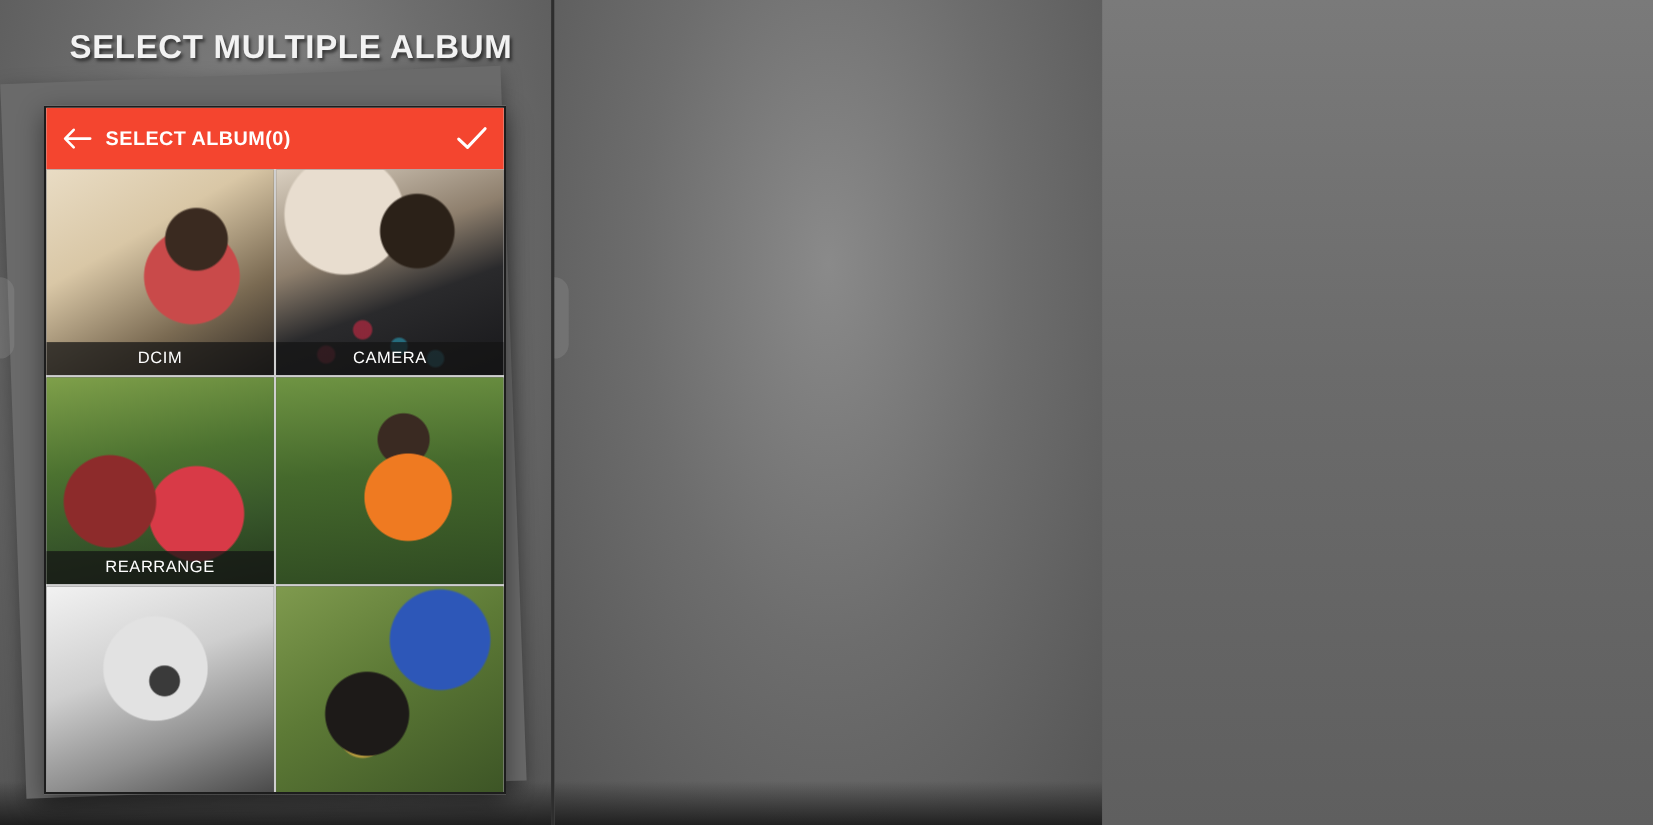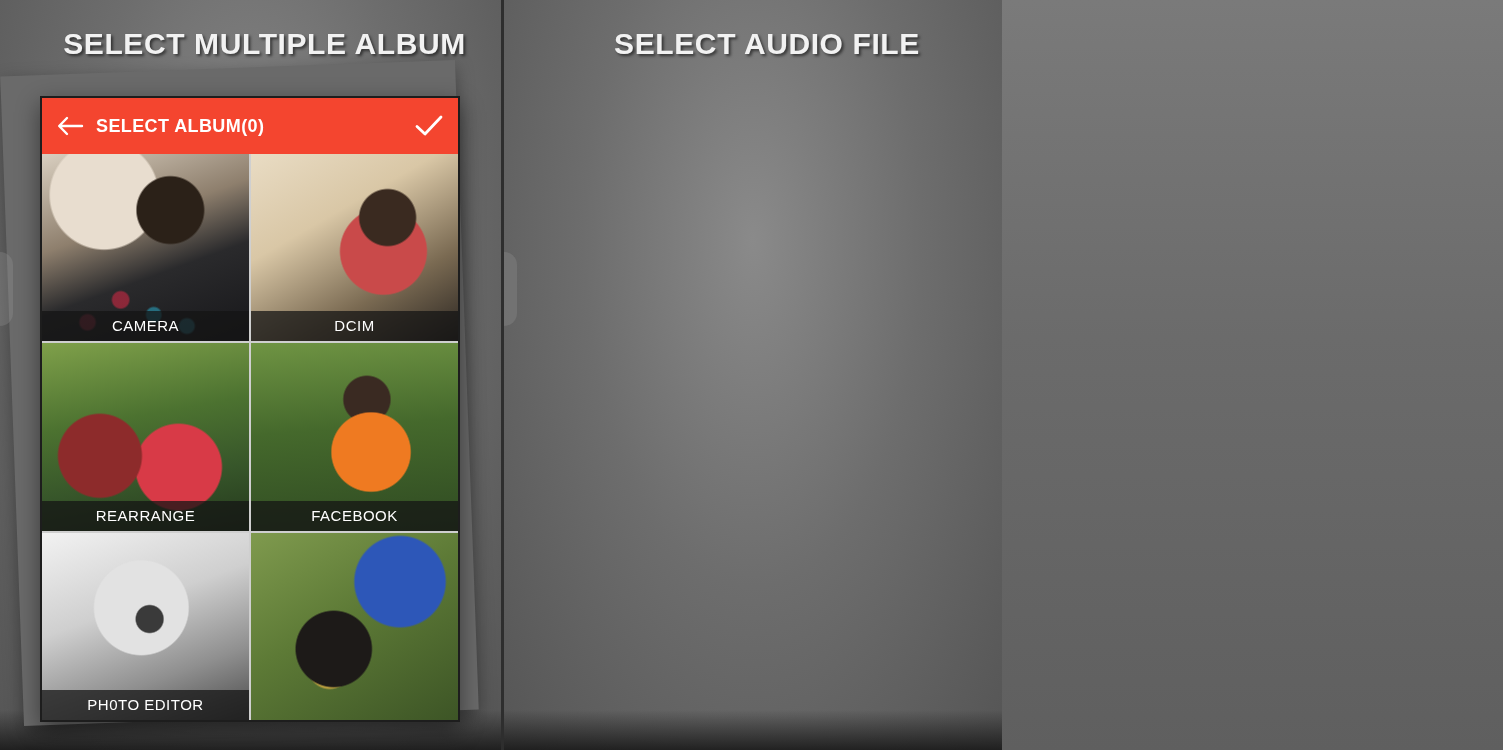--- a/index.html
+++ b/index.html
@@ -139,76 +139,73 @@
           <svg viewBox="0 0 30 26">
               <path d="M3 13.5 L11 21 L27 4" stroke="#fff" stroke-width="2.8" fill="none" stroke-linecap="round" stroke-linejoin="round"></path>
             </svg>
         </span>
       </div>
 
       <div class="album-grid">
 
         <div class="album-cell">
           <div class="album-art" style="background:
+              radial-gradient(circle at 66% 34%, #3a2a20 0 15%, transparent 16%),
+              radial-gradient(circle at 64% 52%, #c94a4a 0 26%, transparent 27%),
+              linear-gradient(150deg,#e9dcc4 0%,#d9c7a6 35%,#7a6a52 70%,#2b2622 100%)"></div>
+          <div class="album-label">DCIM</div>
+        </div>
+
+        <div class="album-cell">
+          <div class="album-art" style="background:
               radial-gradient(circle at 62% 30%, #2b2118 0 18%, transparent 19%),
               radial-gradient(circle at 30% 22%, #e8ddcf 0 26%, transparent 27%),
               linear-gradient(160deg,#d9cfc0 0%,#8e7f6d 38%,#2a2a2c 62%,#17171a 100%)"></div>
           <div class="album-art" style="background:
               radial-gradient(circle at 38% 78%, rgba(220,40,70,.55) 0 4%, transparent 5%),
               radial-gradient(circle at 54% 86%, rgba(40,170,200,.55) 0 3.5%, transparent 4.5%),
               radial-gradient(circle at 22% 90%, rgba(220,60,90,.5) 0 3%, transparent 4%),
               radial-gradient(circle at 70% 92%, rgba(60,180,210,.5) 0 3%, transparent 4%)"></div>
           <div class="album-label">CAMERA</div>
         </div>
 
         <div class="album-cell">
           <div class="album-art" style="background:
-              radial-gradient(circle at 66% 34%, #3a2a20 0 15%, transparent 16%),
-              radial-gradient(circle at 64% 52%, #c94a4a 0 26%, transparent 27%),
-              linear-gradient(150deg,#e9dcc4 0%,#d9c7a6 35%,#7a6a52 70%,#2b2622 100%)"></div>
-          <div class="album-label">DCIM</div>
-        </div>
-
-        <div class="album-cell">
-          <div class="album-art" style="background:
               radial-gradient(circle at 28% 60%, #8d2b2b 0 22%, transparent 23%),
               radial-gradient(circle at 66% 66%, #d83a47 0 23%, transparent 24%),
               linear-gradient(170deg,#7fa04a 0%,#4c7230 40%,#37562a 70%,#24381c 100%)"></div>
           <div class="album-label">REARRANGE</div>
         </div>
 
         <div class="album-cell">
           <div class="album-art" style="background:
               radial-gradient(circle at 58% 58%, #ef7a21 0 24%, transparent 25%),
               radial-gradient(circle at 56% 30%, #3a2a22 0 13%, transparent 14%),
               linear-gradient(175deg,#6f9443 0%,#45692c 45%,#2f4a22 100%)"></div>
-          <div class="album-label">FACEBOOK</div>
         </div>
 
         <div class="album-cell">
           <div class="album-art" style="background:
               radial-gradient(circle at 52% 46%, #3a3a3a 0 9%, transparent 10%),
               radial-gradient(circle at 48% 40%, #e2e2e2 0 30%, transparent 31%),
               linear-gradient(160deg,#f2f2f2 0%,#cfcfcf 40%,#8f8f8f 72%,#4a4a4a 100%)"></div>
-          <div class="album-label">PH0TO EDITOR</div>
         </div>
 
         <div class="album-cell">
           <div class="album-art" style="background:
               radial-gradient(circle at 72% 26%, #2d57b8 0 22%, transparent 23%),
               radial-gradient(circle at 40% 62%, #1d1a18 0 22%, transparent 23%),
               radial-gradient(circle at 38% 72%, #b79c3e 0 11%, transparent 12%),
               linear-gradient(150deg,#7f9a4e 0%,#5d7a36 45%,#3d5526 100%)"></div>
         </div>
 
       </div>
     </div>
   </section>
 
 
   <section class="panel">
-    <div class="panel-title">SELECT AUDIO FILE</div>
 
     <div class="edge-nub" style="left:-13px; top:252px;"></div>
 
   </section>
 
 </div>
 
 </body></html>

